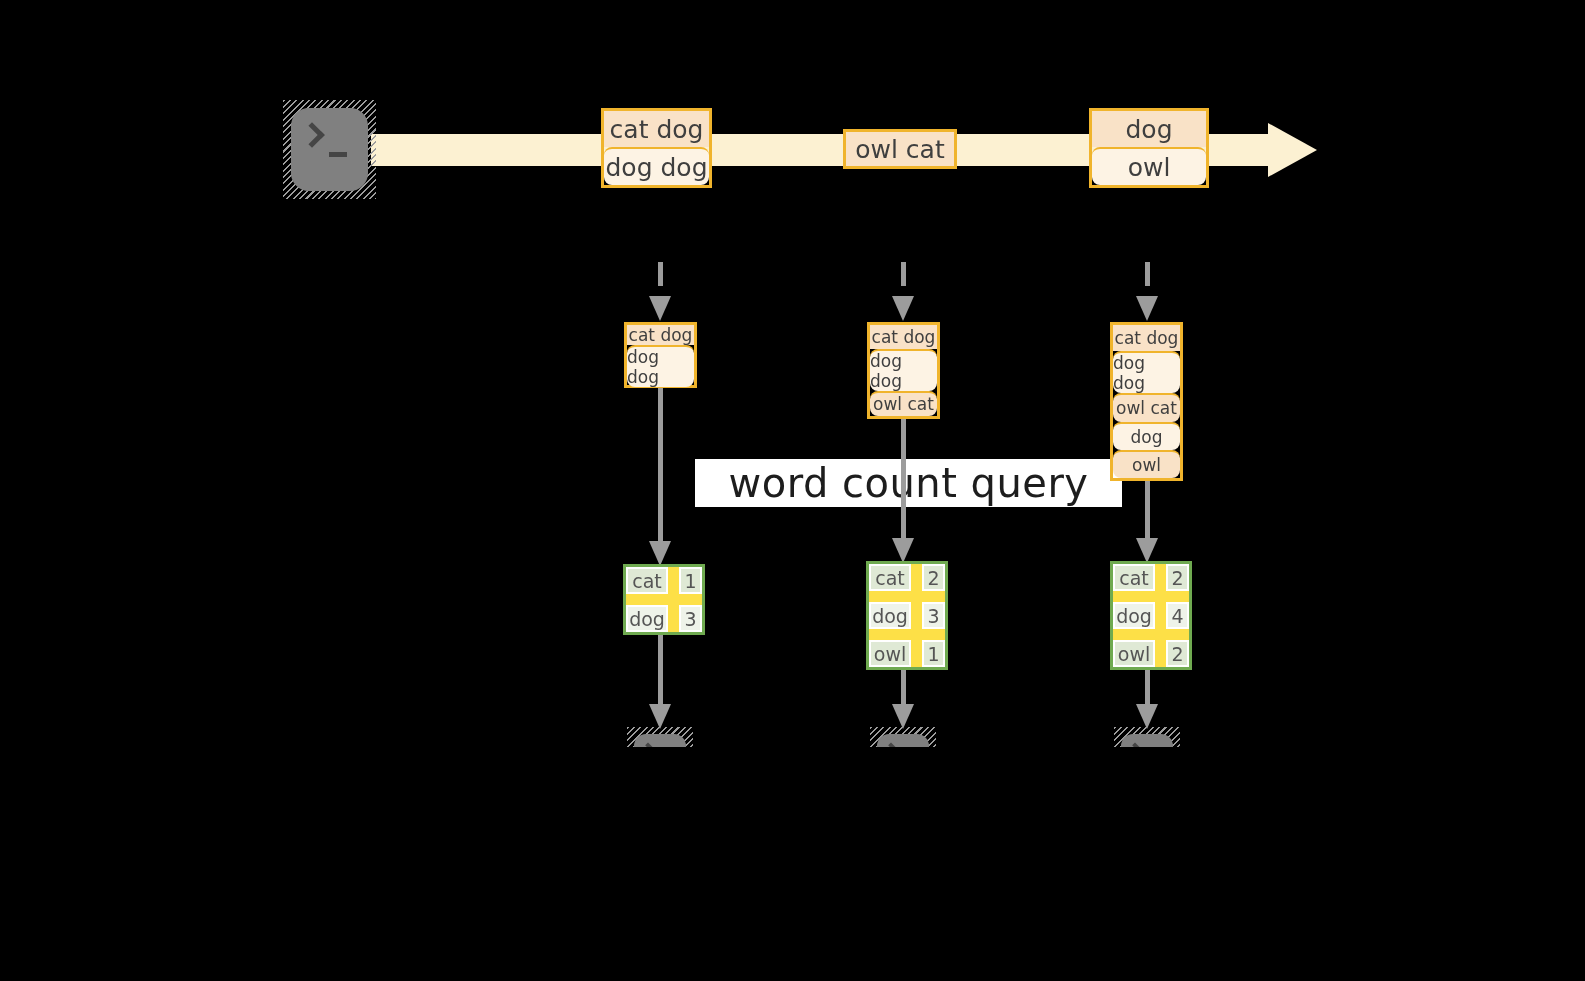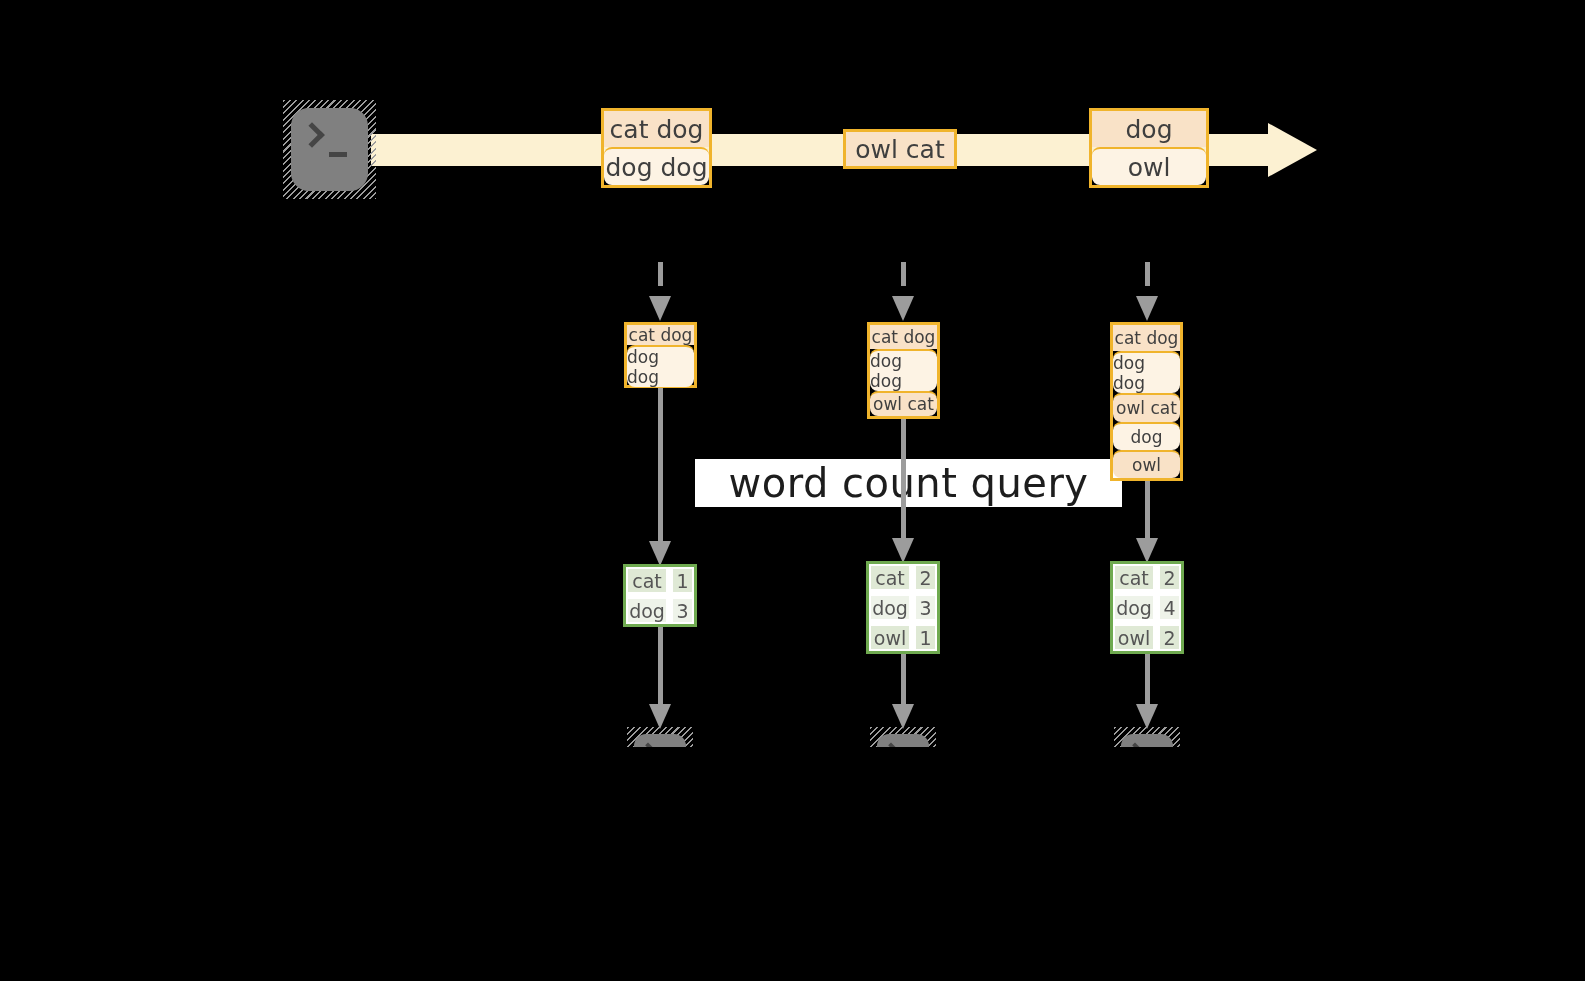--- a/index.html
+++ b/index.html
@@ -30,22 +30,22 @@
   
   .shaft{position:absolute;width:5px;background:#9c9c9c;z-index:2;}
   .dash{position:absolute;width:5px;height:24px;background:#9c9c9c;z-index:2;}
   .head-down{position:absolute;width:0;height:0;z-index:2;
     border-left:11px solid transparent;border-right:11px solid transparent;border-top:25px solid #9c9c9c;}
   
   .query-label{position:absolute;left:695px;top:459px;width:427px;height:48px;background:#ffffff;z-index:1;
     display:flex;align-items:center;justify-content:center;font-size:40px;color:#1d1d1d;letter-spacing:0.5px;}
   
   .wc-table{position:absolute;z-index:3;box-sizing:border-box;
-    border:3px solid #6faa50;background:#ffffff;
-    display:grid;grid-template-columns:42px 23px;gap:3px;}
+    border:3px solid #6faa50;background:#fde047;
+    display:grid;grid-template-columns:42px 23px;gap:11px;}
   .wc-cell{height:27px;box-sizing:border-box;border:2px solid #ffffff;
     display:flex;align-items:center;justify-content:center;font-size:19px;color:#555555;}
   .sage{background:#dfe9d5;}
   .sage-light{background:#eef3e9;}
   .z3{z-index:3;}
 </style>
 </head>
 <body>
 
 <div class="canvas">

